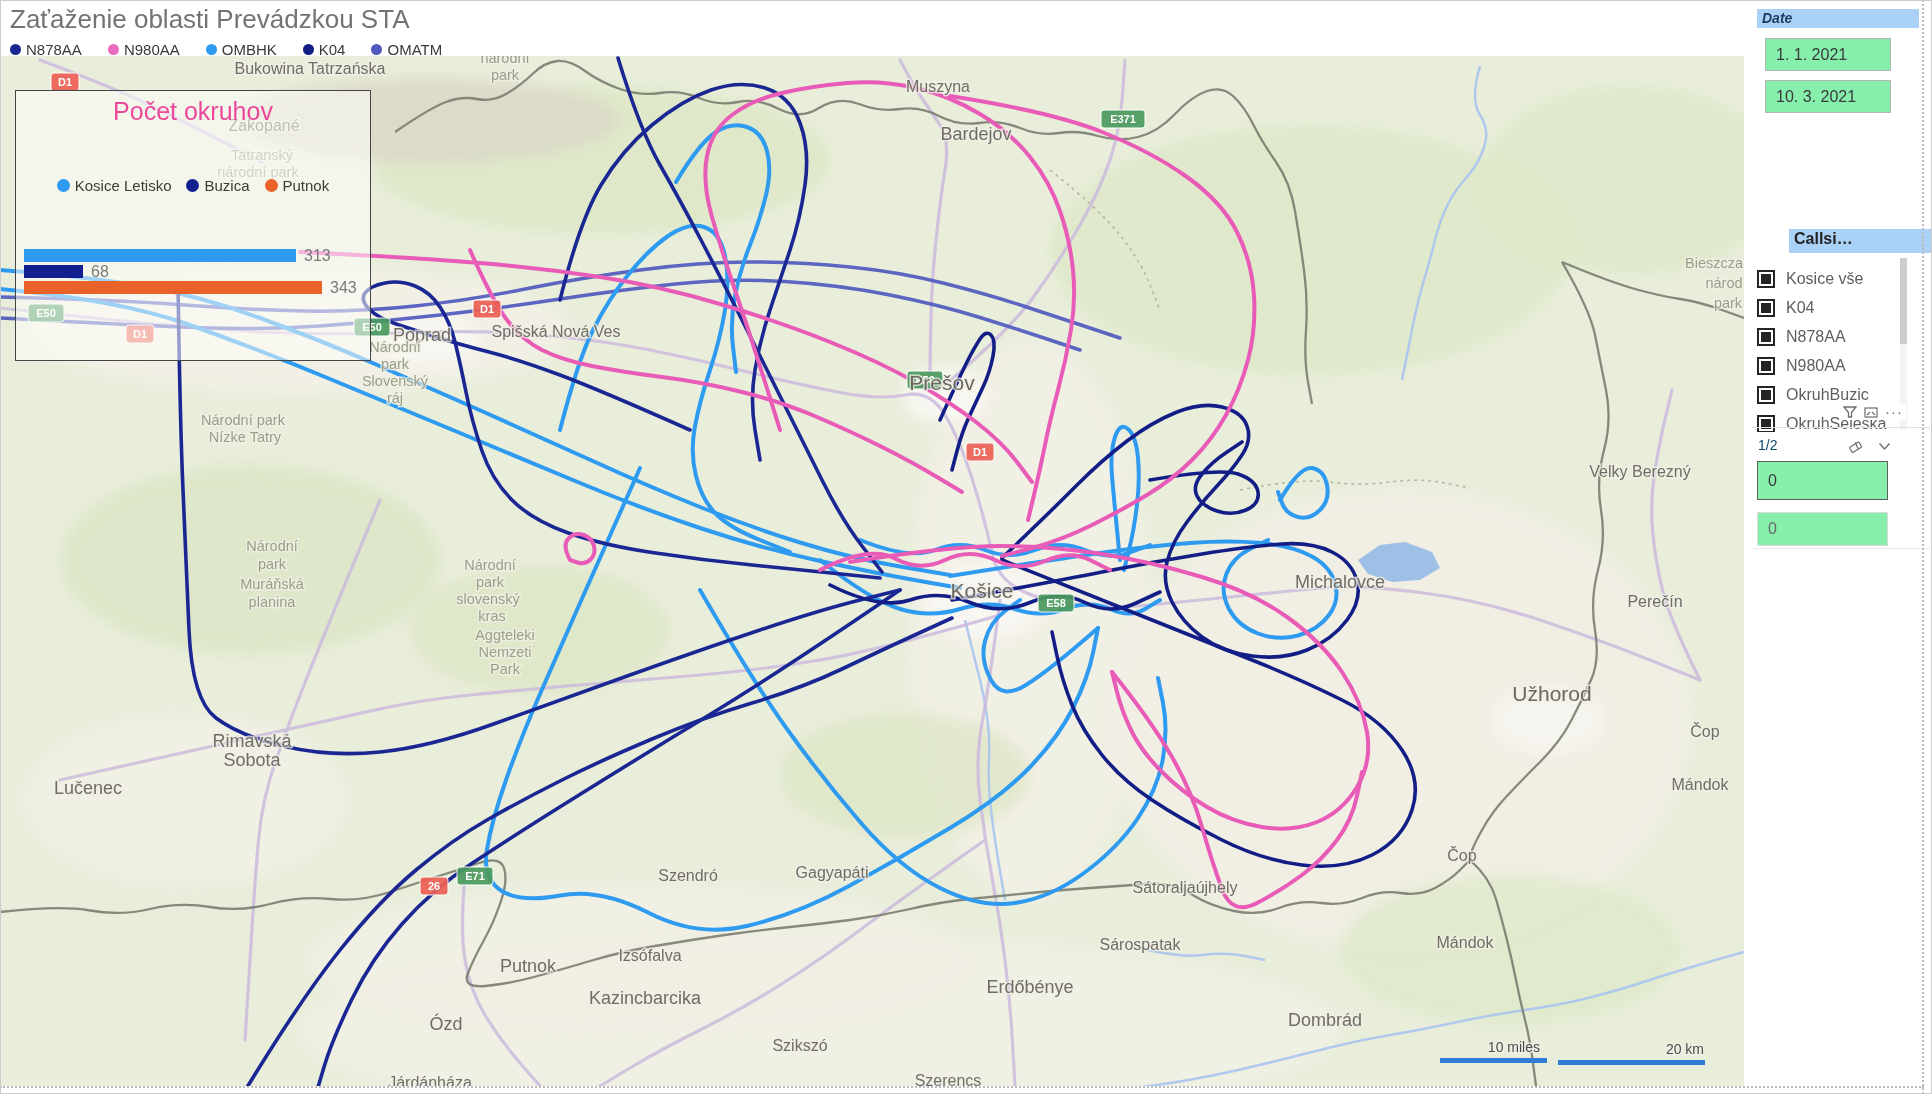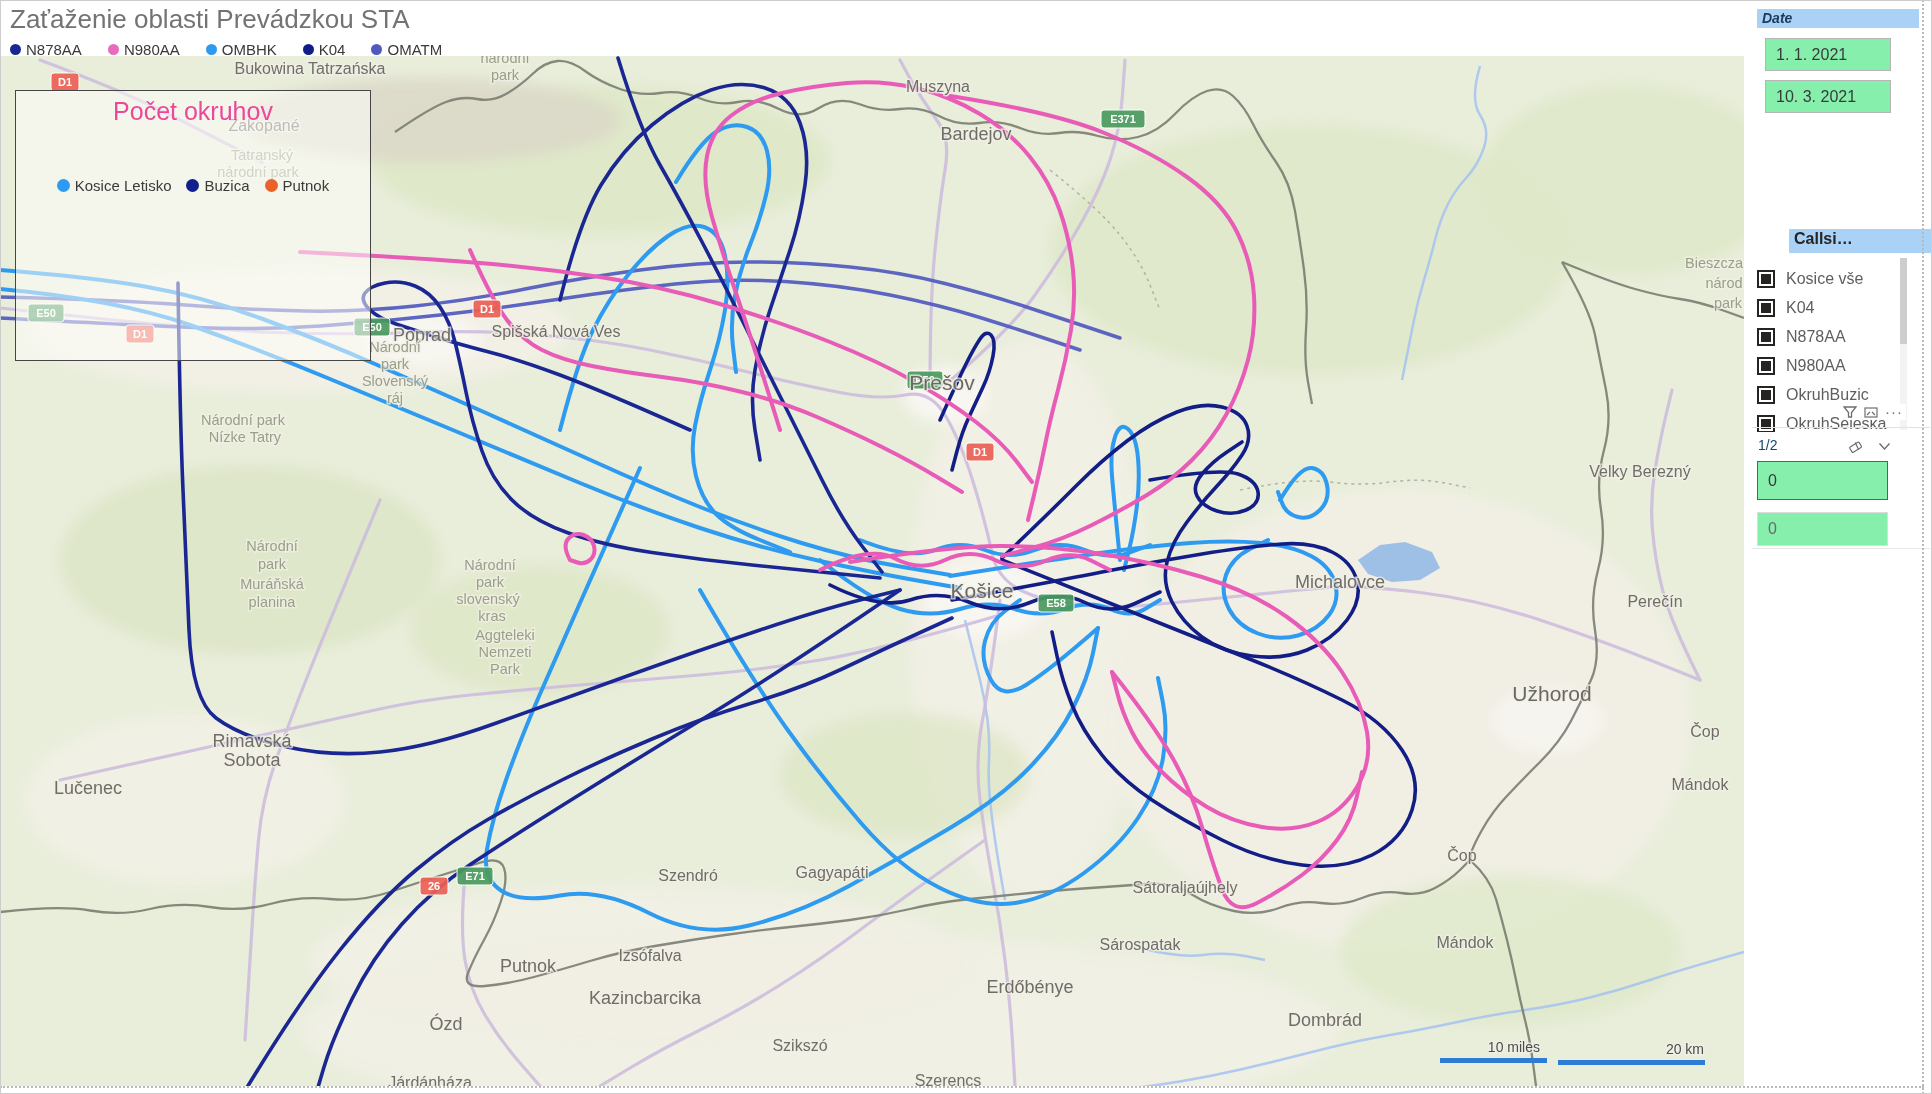--- a/index.html
+++ b/index.html
@@ -270,20 +270,34 @@
       </span>
       <span class="legend-item">
         <span class="dot" style="background: rgb(18, 31, 143);"></span>
         <span>Buzica</span>
       </span>
       <span class="legend-item">
         <span class="dot" style="background: rgb(232, 98, 42);"></span>
         <span>Putnok</span>
       </span>
     </div>
+  <div class="bars">
+      <div class="bar-row">
+        <div class="bar-fill" style="width: 272px; background: rgb(46, 155, 240);"></div>
+        <span class="bar-label">313</span>
+      </div>
+      <div class="bar-row">
+        <div class="bar-fill" style="width: 59px; background: rgb(18, 31, 143);"></div>
+        <span class="bar-label">68</span>
+      </div>
+      <div class="bar-row">
+        <div class="bar-fill" style="width: 298px; background: rgb(232, 98, 42);"></div>
+        <span class="bar-label">343</span>
+      </div>
+    </div>
 </div>
 
 <div class="rp-header" style="left:1757px;top:9px;width:162px;height:19px;font-style:italic;">Date</div>
 <div class="rp-input" style="left:1765px;top:38px;width:126px;height:33px;">1. 1. 2021</div>
 <div class="rp-input" style="left:1765px;top:80px;width:126px;height:33px;text-align:center;">10. 3. 2021</div>
 
 <div class="rp-header" style="left:1757px;top:229px;width:154px;height:24px;font-size:16px;color:#252423;margin-left:32px;">Callsi…</div>
 <div class="cs-list">
     <div class="cs-row">
       <span class="cbox"></span>

